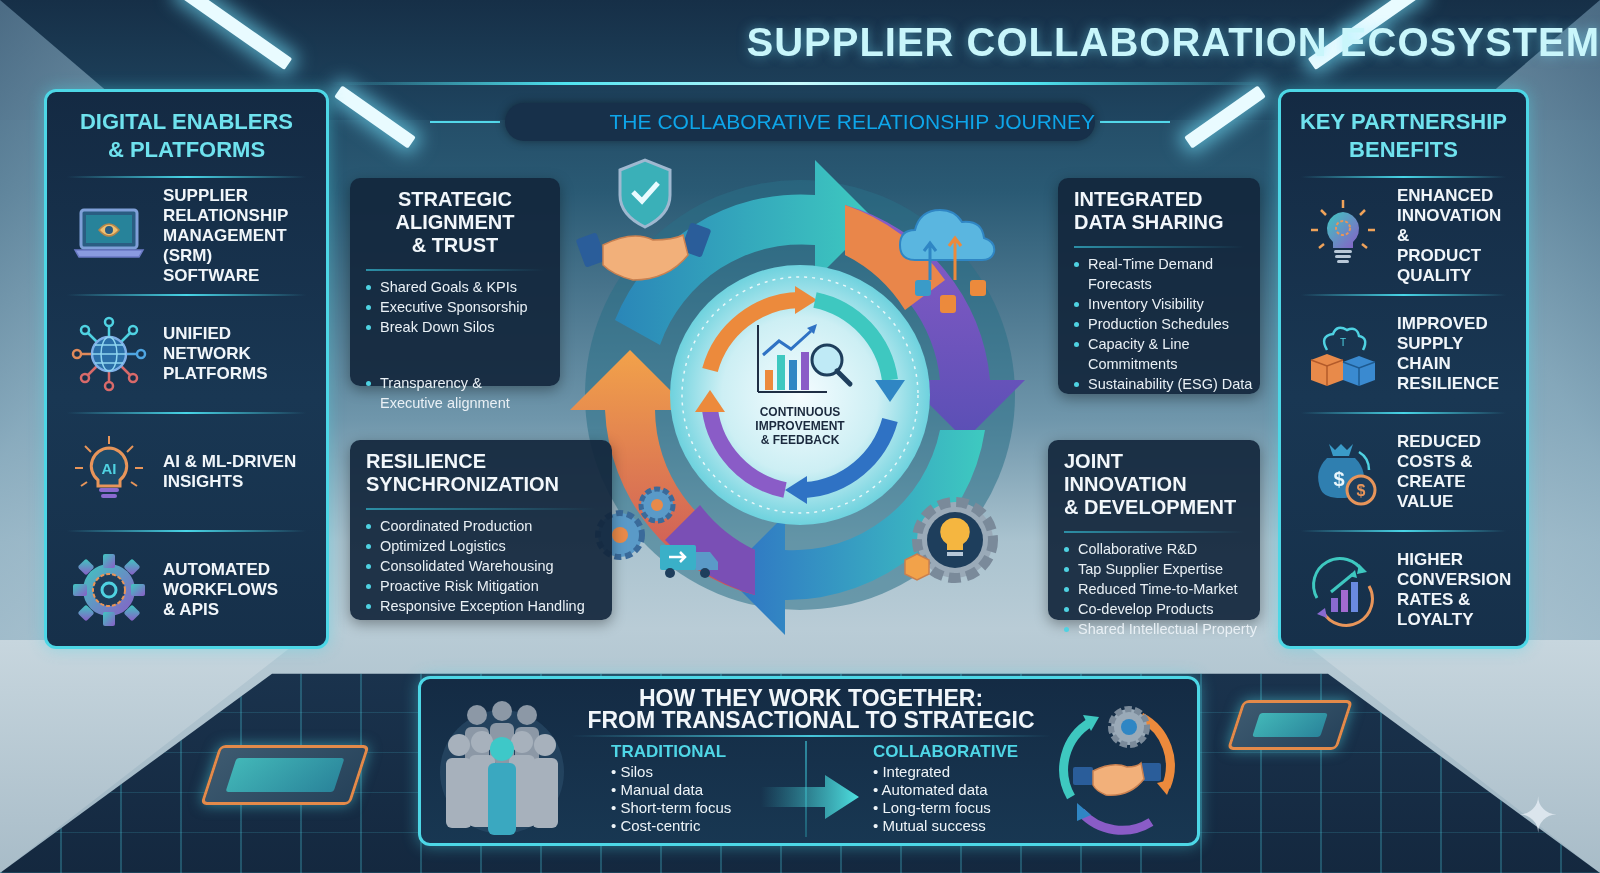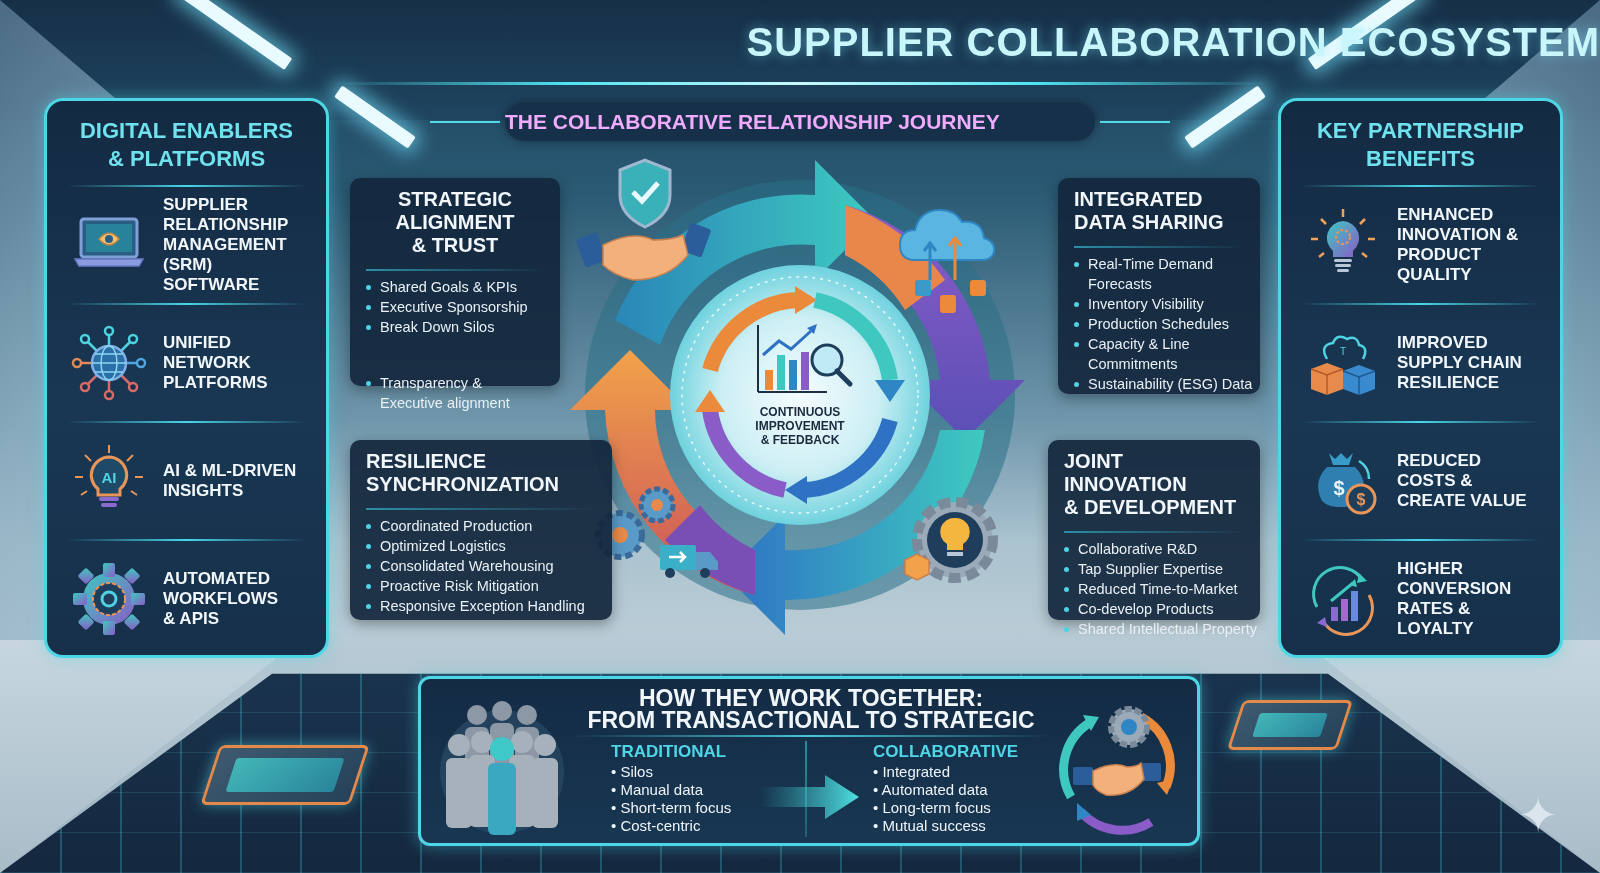--- a/index.html
+++ b/index.html
@@ -76,37 +76,37 @@
   }
   .title-glow {
     position: absolute; left: 330px; top: 82px; width: 940px; height: 3px;
     background: linear-gradient(90deg, transparent, #4fe3f0, #c9fbff, #4fe3f0, transparent);
   }
 
   
   .journey-pill {
     position: absolute; left: 505px; top: 103px; width: 590px; height: 38px;
     background: #17304a; border-radius: 20px;
-    font-size: 21px; font-weight: bold; color: #f0abfc; text-align: left; line-height: 38px;
+    font-size: 21px; font-weight: normal; color: #0ea5e9; text-align: right; line-height: 38px;
     box-shadow: 0 0 10px rgba(0,0,0,.4);
   }
   .pill-line-l, .pill-line-r {
     position: absolute; top: 121px; width: 70px; height: 2px; background: #53d8ea;
   }
   .pill-line-l { left: 430px; } .pill-line-r { left: 1100px; }
 
   
   .side-panel {
-    position: absolute; top: 98px; width: 285px; height: 560px;
+    position: absolute; top: 89px; width: 285px; height: 560px;
     background: linear-gradient(180deg, #142a43 0%, #193753 55%, #16304a 100%);
-    border: 3px solid #4dd7e6; border-radius: 19px;
+    border: 3px solid #4dd7e6; border-radius: 12px;
     box-shadow: 0 0 16px rgba(77,215,230,.45);
   }
   .side-panel.left { left: 44px; }
-  .side-panel.right { left: 1278px; width: 285px; }
+  .side-panel.right { left: 1278px; width: 251px; }
   .panel-title {
     text-align: center; font-size: 22px; font-weight: bold; color: #6fe2ee;
     padding-top: 16px; line-height: 28px; height: 84px;
   }
   .panel-divider {
     height: 2px; margin: 0 20px;
     background: linear-gradient(90deg, transparent, #48d6e8, transparent);
   }
   .panel-item {
     display: flex; align-items: center; height: 116px; padding: 0 14px 0 22px;

